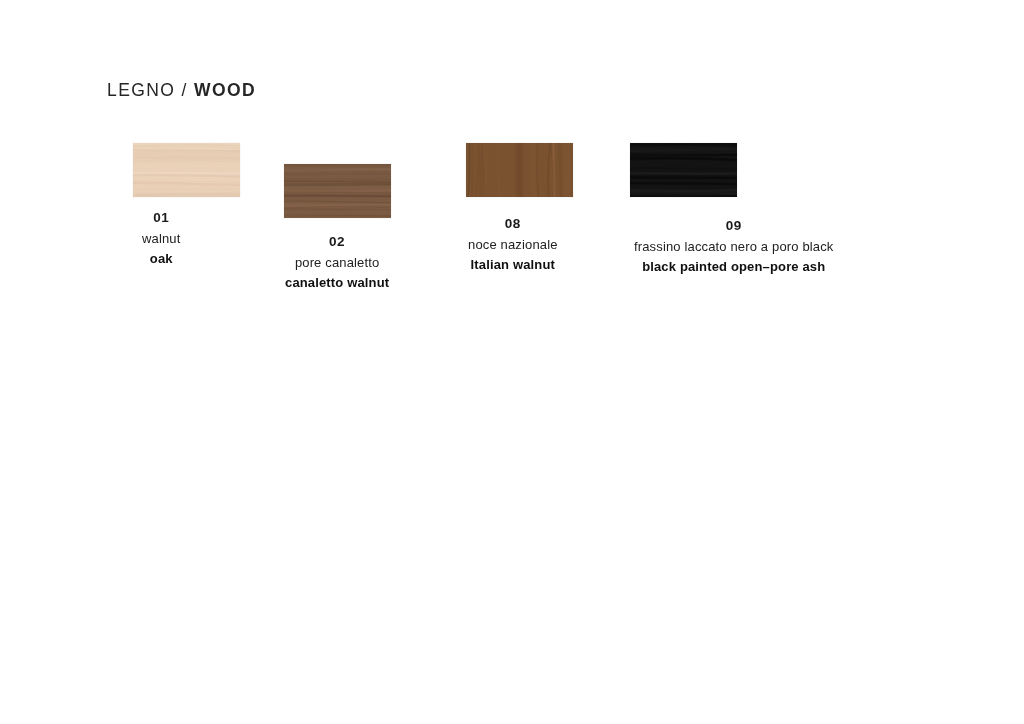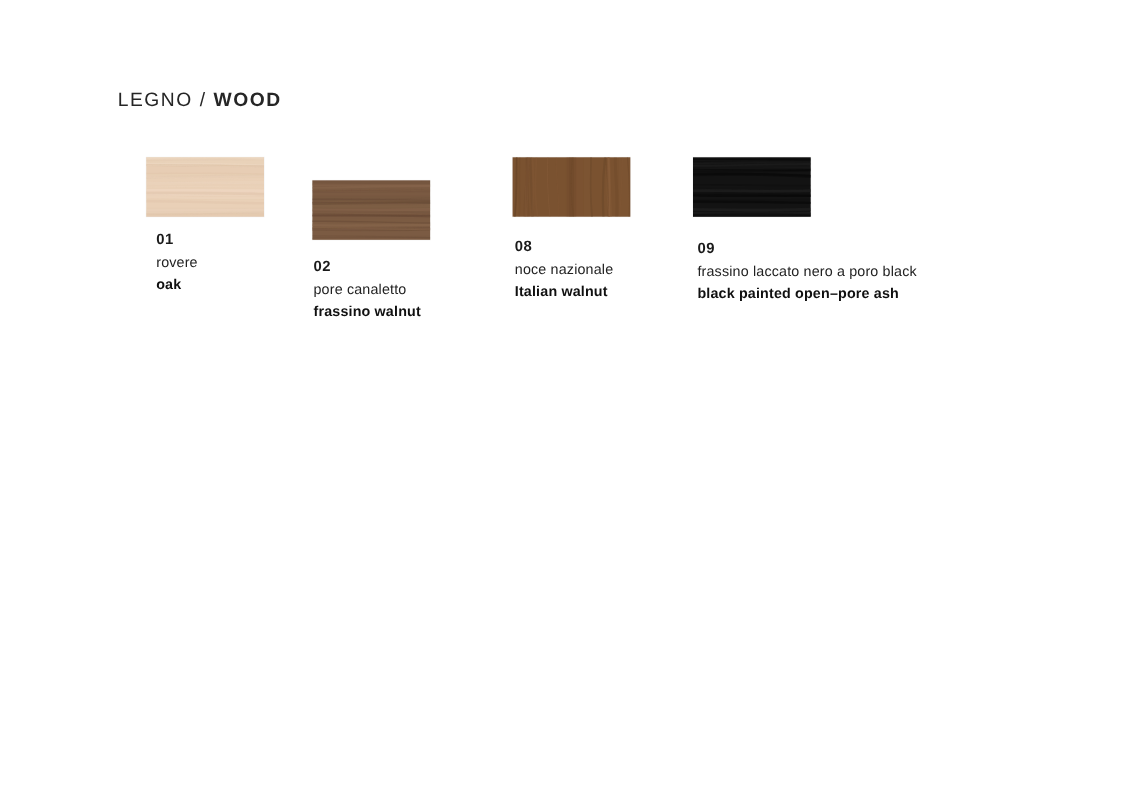--- a/index.html
+++ b/index.html
@@ -14,20 +14,21 @@
     font-family: "Liberation Sans", sans-serif;
     color: #1a1a1a;
     overflow: hidden;
     position: relative;
     -webkit-font-smoothing: antialiased;
   }
 
   .sheet {
     position: absolute;
     inset: 0;
+    text-align: center;
   }
 
   
   .section-title {
     position: absolute;
     left: 107px;
     top: 80px;
     font-size: 17.5px;
     letter-spacing: 1.4px;
     white-space: nowrap;
@@ -149,21 +150,21 @@
             <path d="M -4 5.60 C 32.00 7.19, 70.40 3.18, 132.00 5.93" stroke="#f1dcc8" stroke-width="0.91" stroke-opacity="0.328" fill="none"></path>
             <path d="M -4 11.73 C 32.00 12.89, 70.40 12.10, 132.00 13.31" stroke="#dcc0a4" stroke-width="1.89" stroke-opacity="0.316" fill="none"></path>
             <path d="M -4 24.04 C 32.00 22.08, 70.40 21.68, 132.00 22.19" stroke="#dcc0a4" stroke-width="2.12" stroke-opacity="0.188" fill="none"></path>
             <path d="M -4 12.78 C 32.00 11.09, 70.40 13.68, 132.00 13.64" stroke="#f1dcc8" stroke-width="0.72" stroke-opacity="0.325" fill="none"></path>
             <path d="M -4 36.20 C 32.00 37.61, 70.40 36.62, 132.00 36.55" stroke="#f1dcc8" stroke-width="2.27" stroke-opacity="0.133" fill="none"></path>
             <path d="M -4 19.22 C 32.00 20.18, 70.40 18.04, 132.00 20.58" stroke="#dcc0a4" stroke-width="1.45" stroke-opacity="0.269" fill="none"></path>
           </svg>
       </div>
       <div class="swatch-caption" style="position: absolute; left: 9px; top: 68px;">
         <span class="cap-line cap-code">01</span>
-        <span class="cap-line cap-it">rovere</span>
+        <span class="cap-line cap-it">walnut</span>
         <span class="cap-line cap-en">oak</span>
       </div>
     </div>
 
     <div class="swatch-item" style="left: 284px; top: 144px; margin-top: 20px;">
       <div class="swatch-chip" style="background: rgb(122, 90, 66);">
         <svg class="grain" viewBox="0 0 128 64" preserveAspectRatio="none" aria-hidden="true">
             <rect x="-4" y="41.78" width="136.00" height="12.58" fill="#8d6b50" fill-opacity="0.081"></rect>
             <rect x="-4" y="1.59" width="136.00" height="7.45" fill="#5f4331" fill-opacity="0.164"></rect>
             <rect x="-4" y="39.57" width="136.00" height="6.38" fill="#8d6b50" fill-opacity="0.053"></rect>
@@ -201,21 +202,21 @@
             <path d="M -4 44.11 C 32.00 46.10, 70.40 46.18, 132.00 44.37" stroke="#8d6b50" stroke-width="2.22" stroke-opacity="0.237" fill="none"></path>
             <path d="M -4 42.12 C 32.00 40.18, 70.40 43.24, 132.00 43.23" stroke="#5f4331" stroke-width="1.24" stroke-opacity="0.387" fill="none"></path>
             <path d="M -4 35.41 C 32.00 33.56, 70.40 37.72, 132.00 36.57" stroke="#5f4331" stroke-width="0.68" stroke-opacity="0.358" fill="none"></path>
             <path d="M -4 48.14 C 32.00 48.19, 70.40 45.84, 132.00 49.03" stroke="#5f4331" stroke-width="1.26" stroke-opacity="0.108" fill="none"></path>
             <path d="M -4 36.62 C 32.00 36.29, 70.40 34.62, 132.00 38.13" stroke="#5f4331" stroke-width="2.00" stroke-opacity="0.292" fill="none"></path>
           </svg>
       </div>
       <div class="swatch-caption" style="position: absolute; left: 1px; top: 71px;">
         <span class="cap-line cap-code">02</span>
         <span class="cap-line cap-it">pore canaletto</span>
-        <span class="cap-line cap-en">frassino walnut</span>
+        <span class="cap-line cap-en">canaletto walnut</span>
       </div>
     </div>
 
     <div class="swatch-item" style="left: 466px; top: 143px;">
       <div class="swatch-chip" style="background: rgb(122, 82, 48);">
         <svg class="grain" viewBox="0 0 128 64" preserveAspectRatio="none" aria-hidden="true">
             <rect x="75.32" y="-4" width="8.02" height="72.00" fill="#8e6340" fill-opacity="0.148"></rect>
             <rect x="59.22" y="-4" width="15.86" height="72.00" fill="#8e6340" fill-opacity="0.075"></rect>
             <rect x="62.07" y="-4" width="4.49" height="72.00" fill="#5c3d22" fill-opacity="0.161"></rect>
             <rect x="107.24" y="-4" width="10.61" height="72.00" fill="#8e6340" fill-opacity="0.121"></rect>

